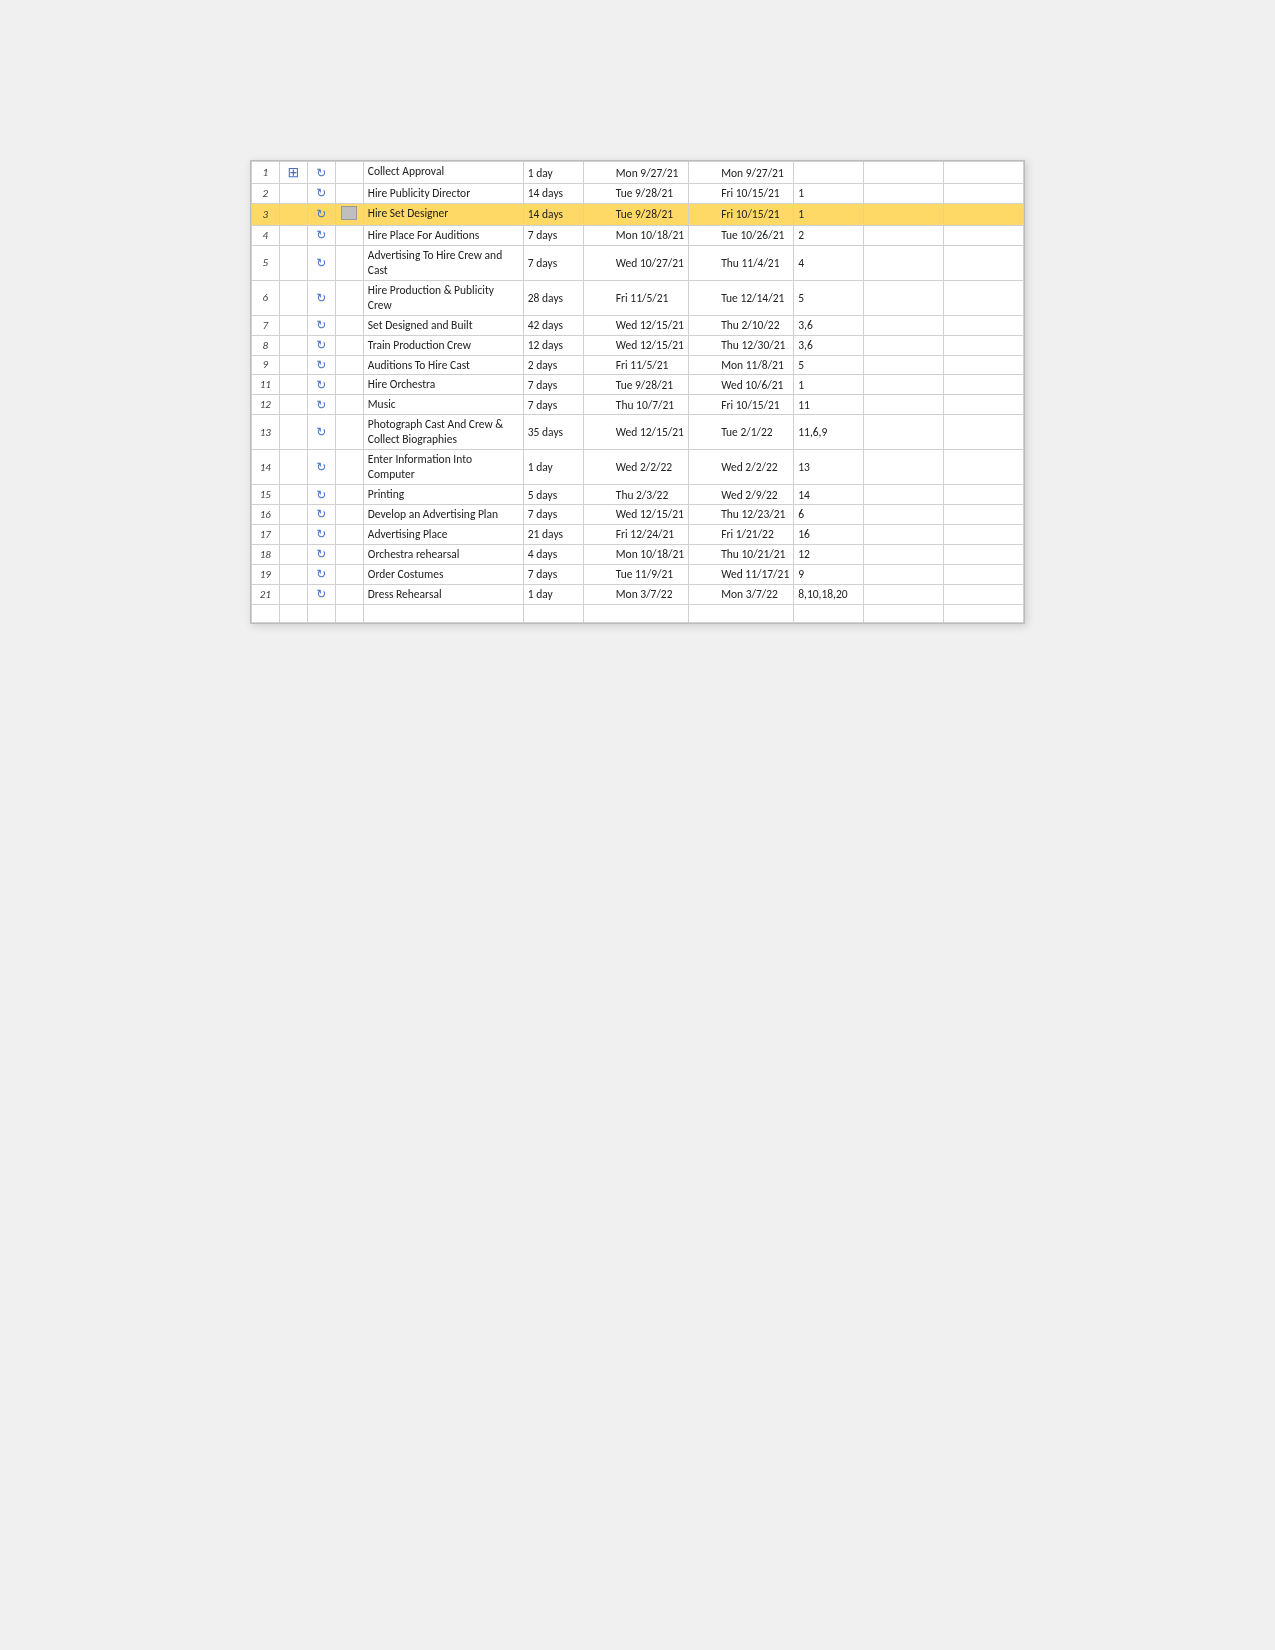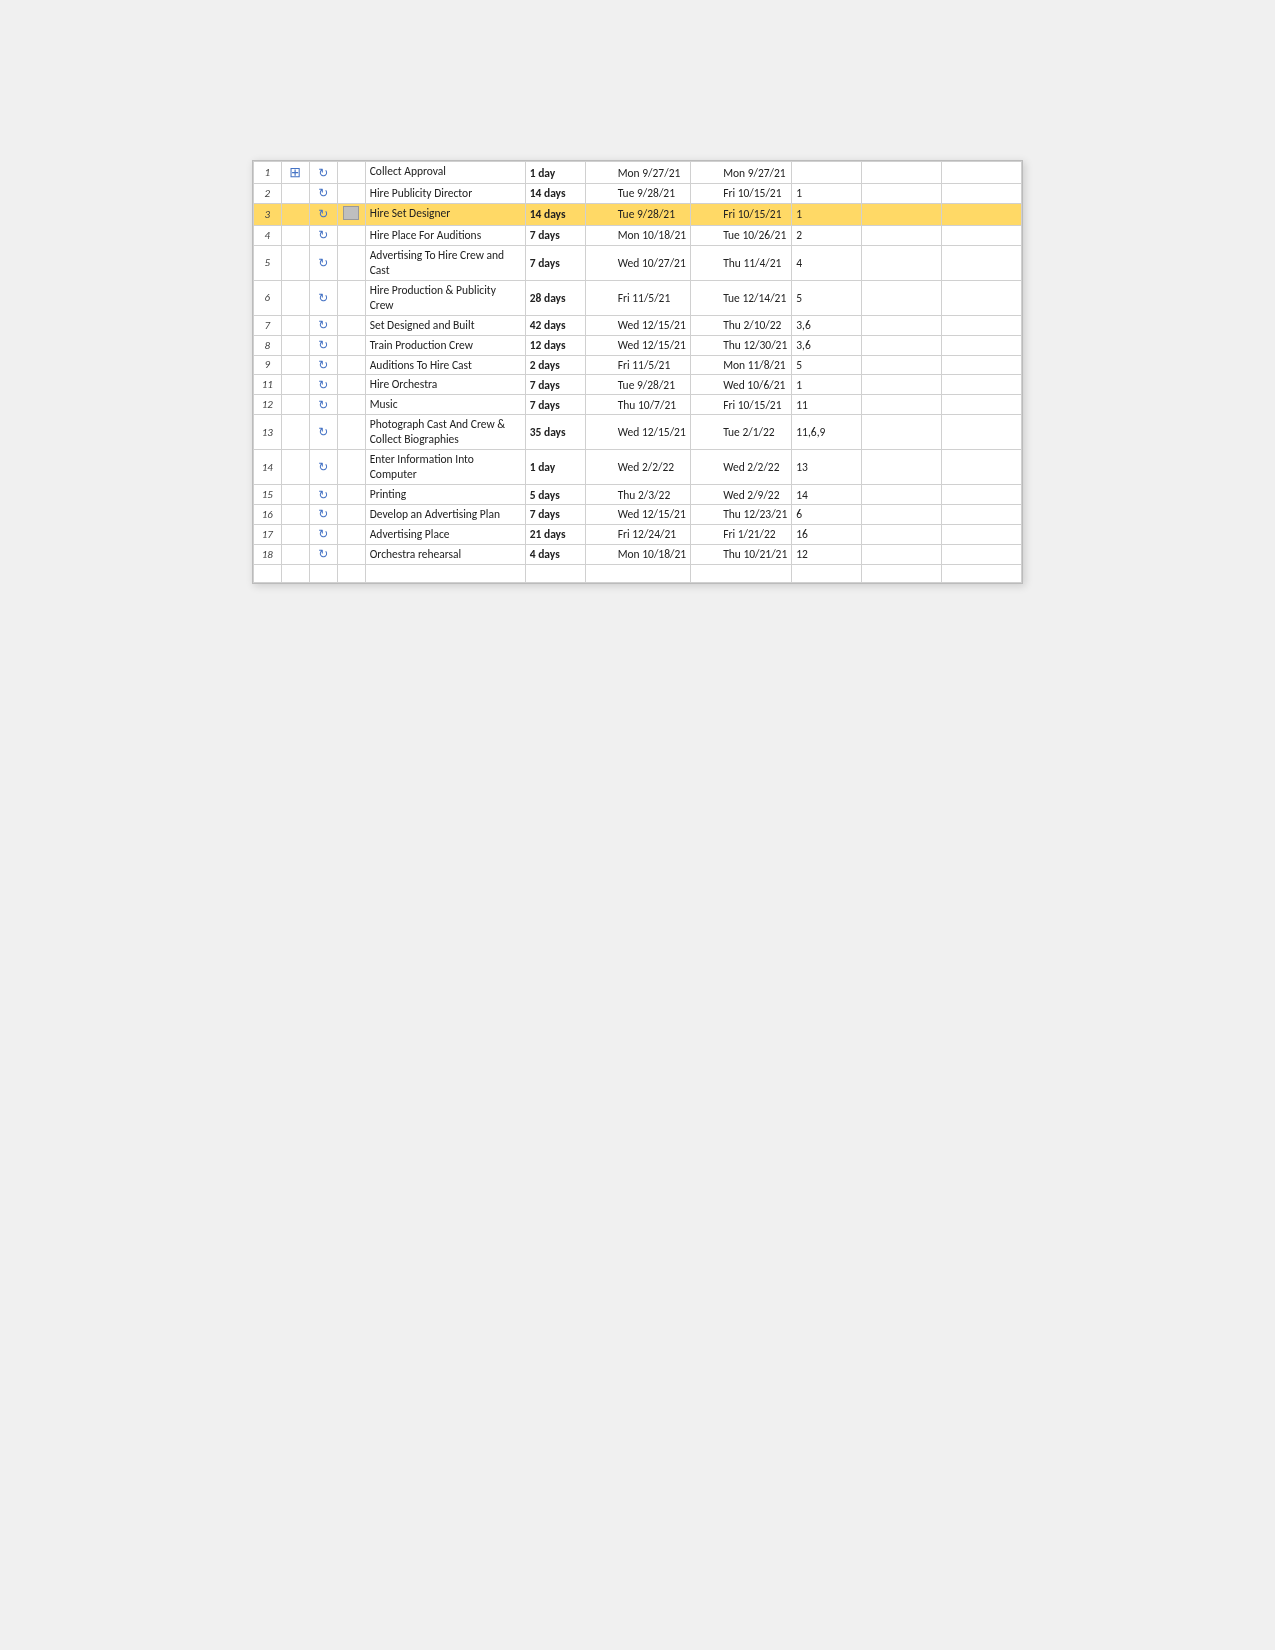--- a/index.html
+++ b/index.html
@@ -60,21 +60,20 @@
       color: #4472c4;
       font-size: 14px;
     }
     .cell-task {
       vertical-align: top;
       line-height: 1.3;
     }
     .cell-dur {
       text-align: left;
       vertical-align: middle;
-      font-weight: bold;
     }
     .cell-date {
       text-align: left;
       vertical-align: middle;
       white-space: nowrap;
       padding-left: 32px;
     }
     .cell-pred {
       text-align: left;
       vertical-align: middle;
@@ -329,20 +328,46 @@
           <td class="cell-icon"></td>
           <td class="cell-task">Orchestra rehearsal</td>
           <td class="cell-dur">4 days</td>
           <td class="cell-date">Mon 10/18/21</td>
           <td class="cell-date">Thu 10/21/21</td>
           <td class="cell-pred">12</td>
           <td class="cell-empty"></td>
           <td class="cell-empty"></td>
         </tr>
         <tr>
+          <td class="cell-num">19</td>
+          <td class="cell-icon"></td>
+          <td class="cell-icon"><span class="icon-task" style="color: rgb(68, 114, 196); font-size: 12px;">↻</span></td>
+          <td class="cell-icon"></td>
+          <td class="cell-task">Order Costumes</td>
+          <td class="cell-dur">7 days</td>
+          <td class="cell-date">Tue 11/9/21</td>
+          <td class="cell-date">Wed 11/17/21</td>
+          <td class="cell-pred">9</td>
+          <td class="cell-empty"></td>
+          <td class="cell-empty"></td>
+        </tr>
+        <tr>
+          <td class="cell-num">21</td>
+          <td class="cell-icon"></td>
+          <td class="cell-icon"><span class="icon-task" style="color: rgb(68, 114, 196); font-size: 12px;">↻</span></td>
+          <td class="cell-icon"></td>
+          <td class="cell-task">Dress Rehearsal</td>
+          <td class="cell-dur">1 day</td>
+          <td class="cell-date">Mon 3/7/22</td>
+          <td class="cell-date">Mon 3/7/22</td>
+          <td class="cell-pred">8,10,18,20</td>
+          <td class="cell-empty"></td>
+          <td class="cell-empty"></td>
+        </tr>
+        <tr>
           <td class="cell-empty" style="height: 18px;"></td>
           <td class="cell-empty" style="height: 18px;"></td>
           <td class="cell-empty" style="height: 18px;"></td>
           <td class="cell-empty" style="height: 18px;"></td>
           <td class="cell-empty" style="height: 18px;"></td>
           <td class="cell-empty" style="height: 18px;"></td>
           <td class="cell-empty" style="height: 18px;"></td>
           <td class="cell-empty" style="height: 18px;"></td>
           <td class="cell-empty" style="height: 18px;"></td>
           <td class="cell-empty" style="height: 18px;"></td>

